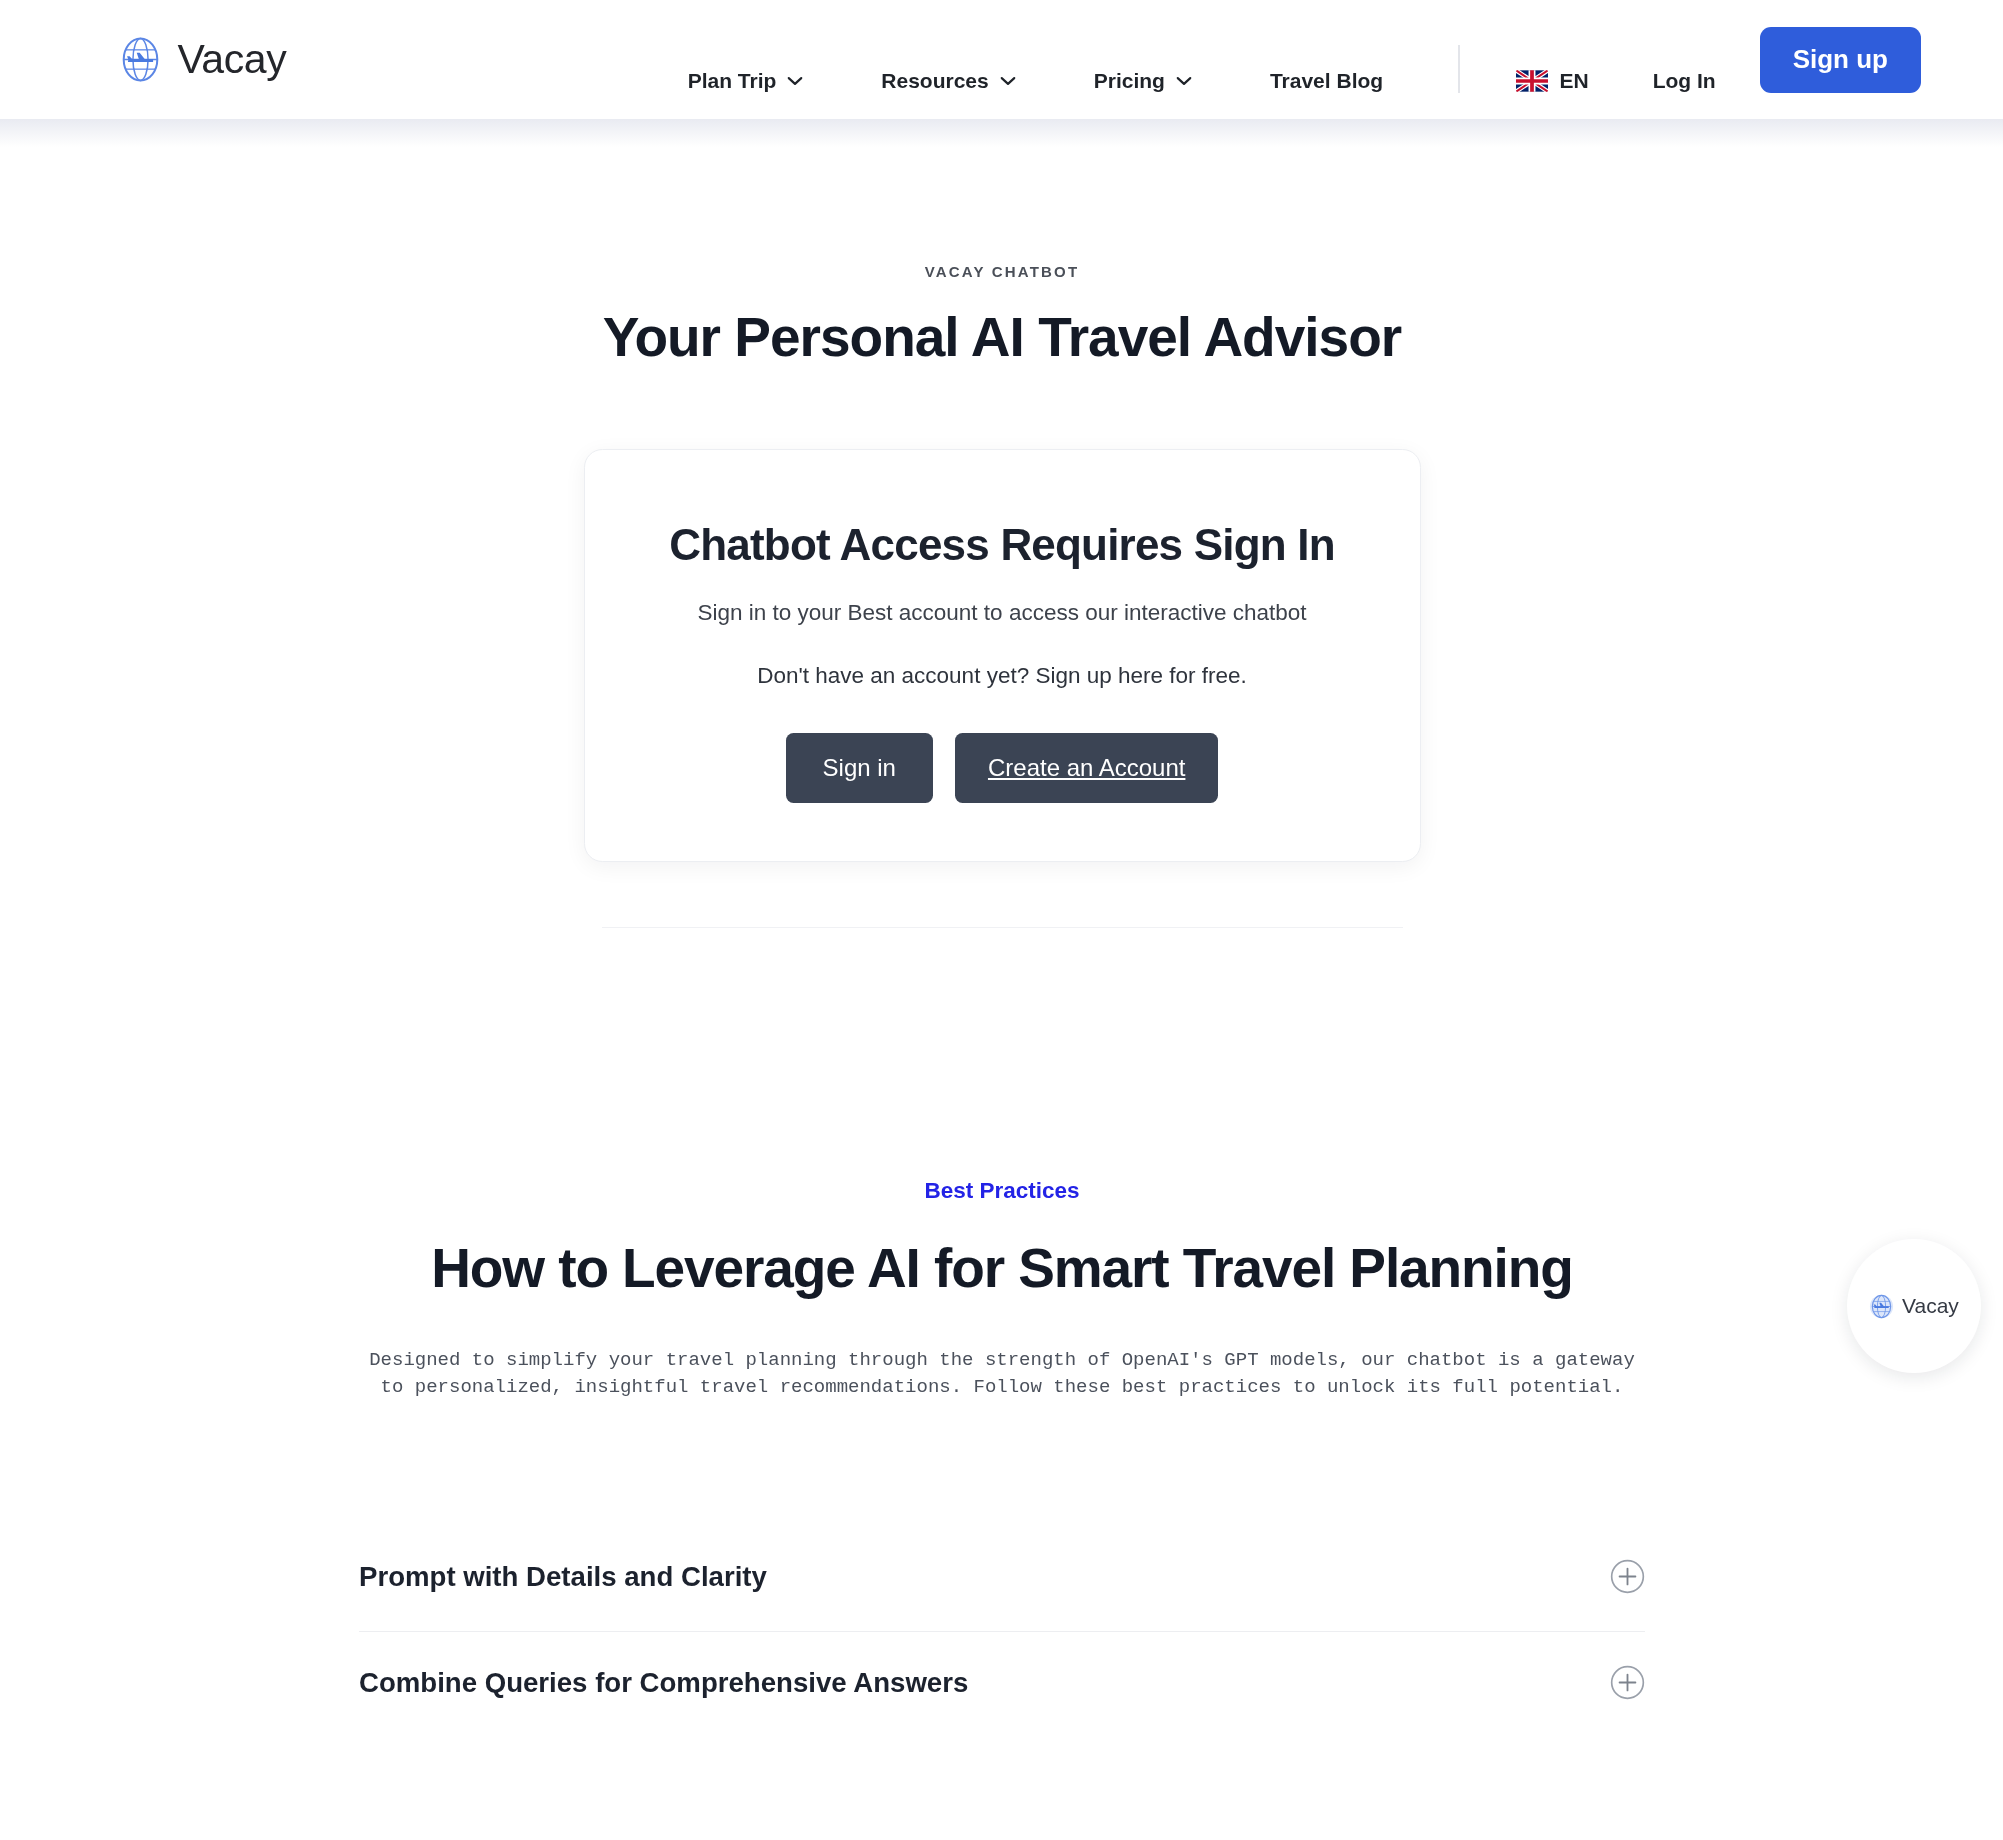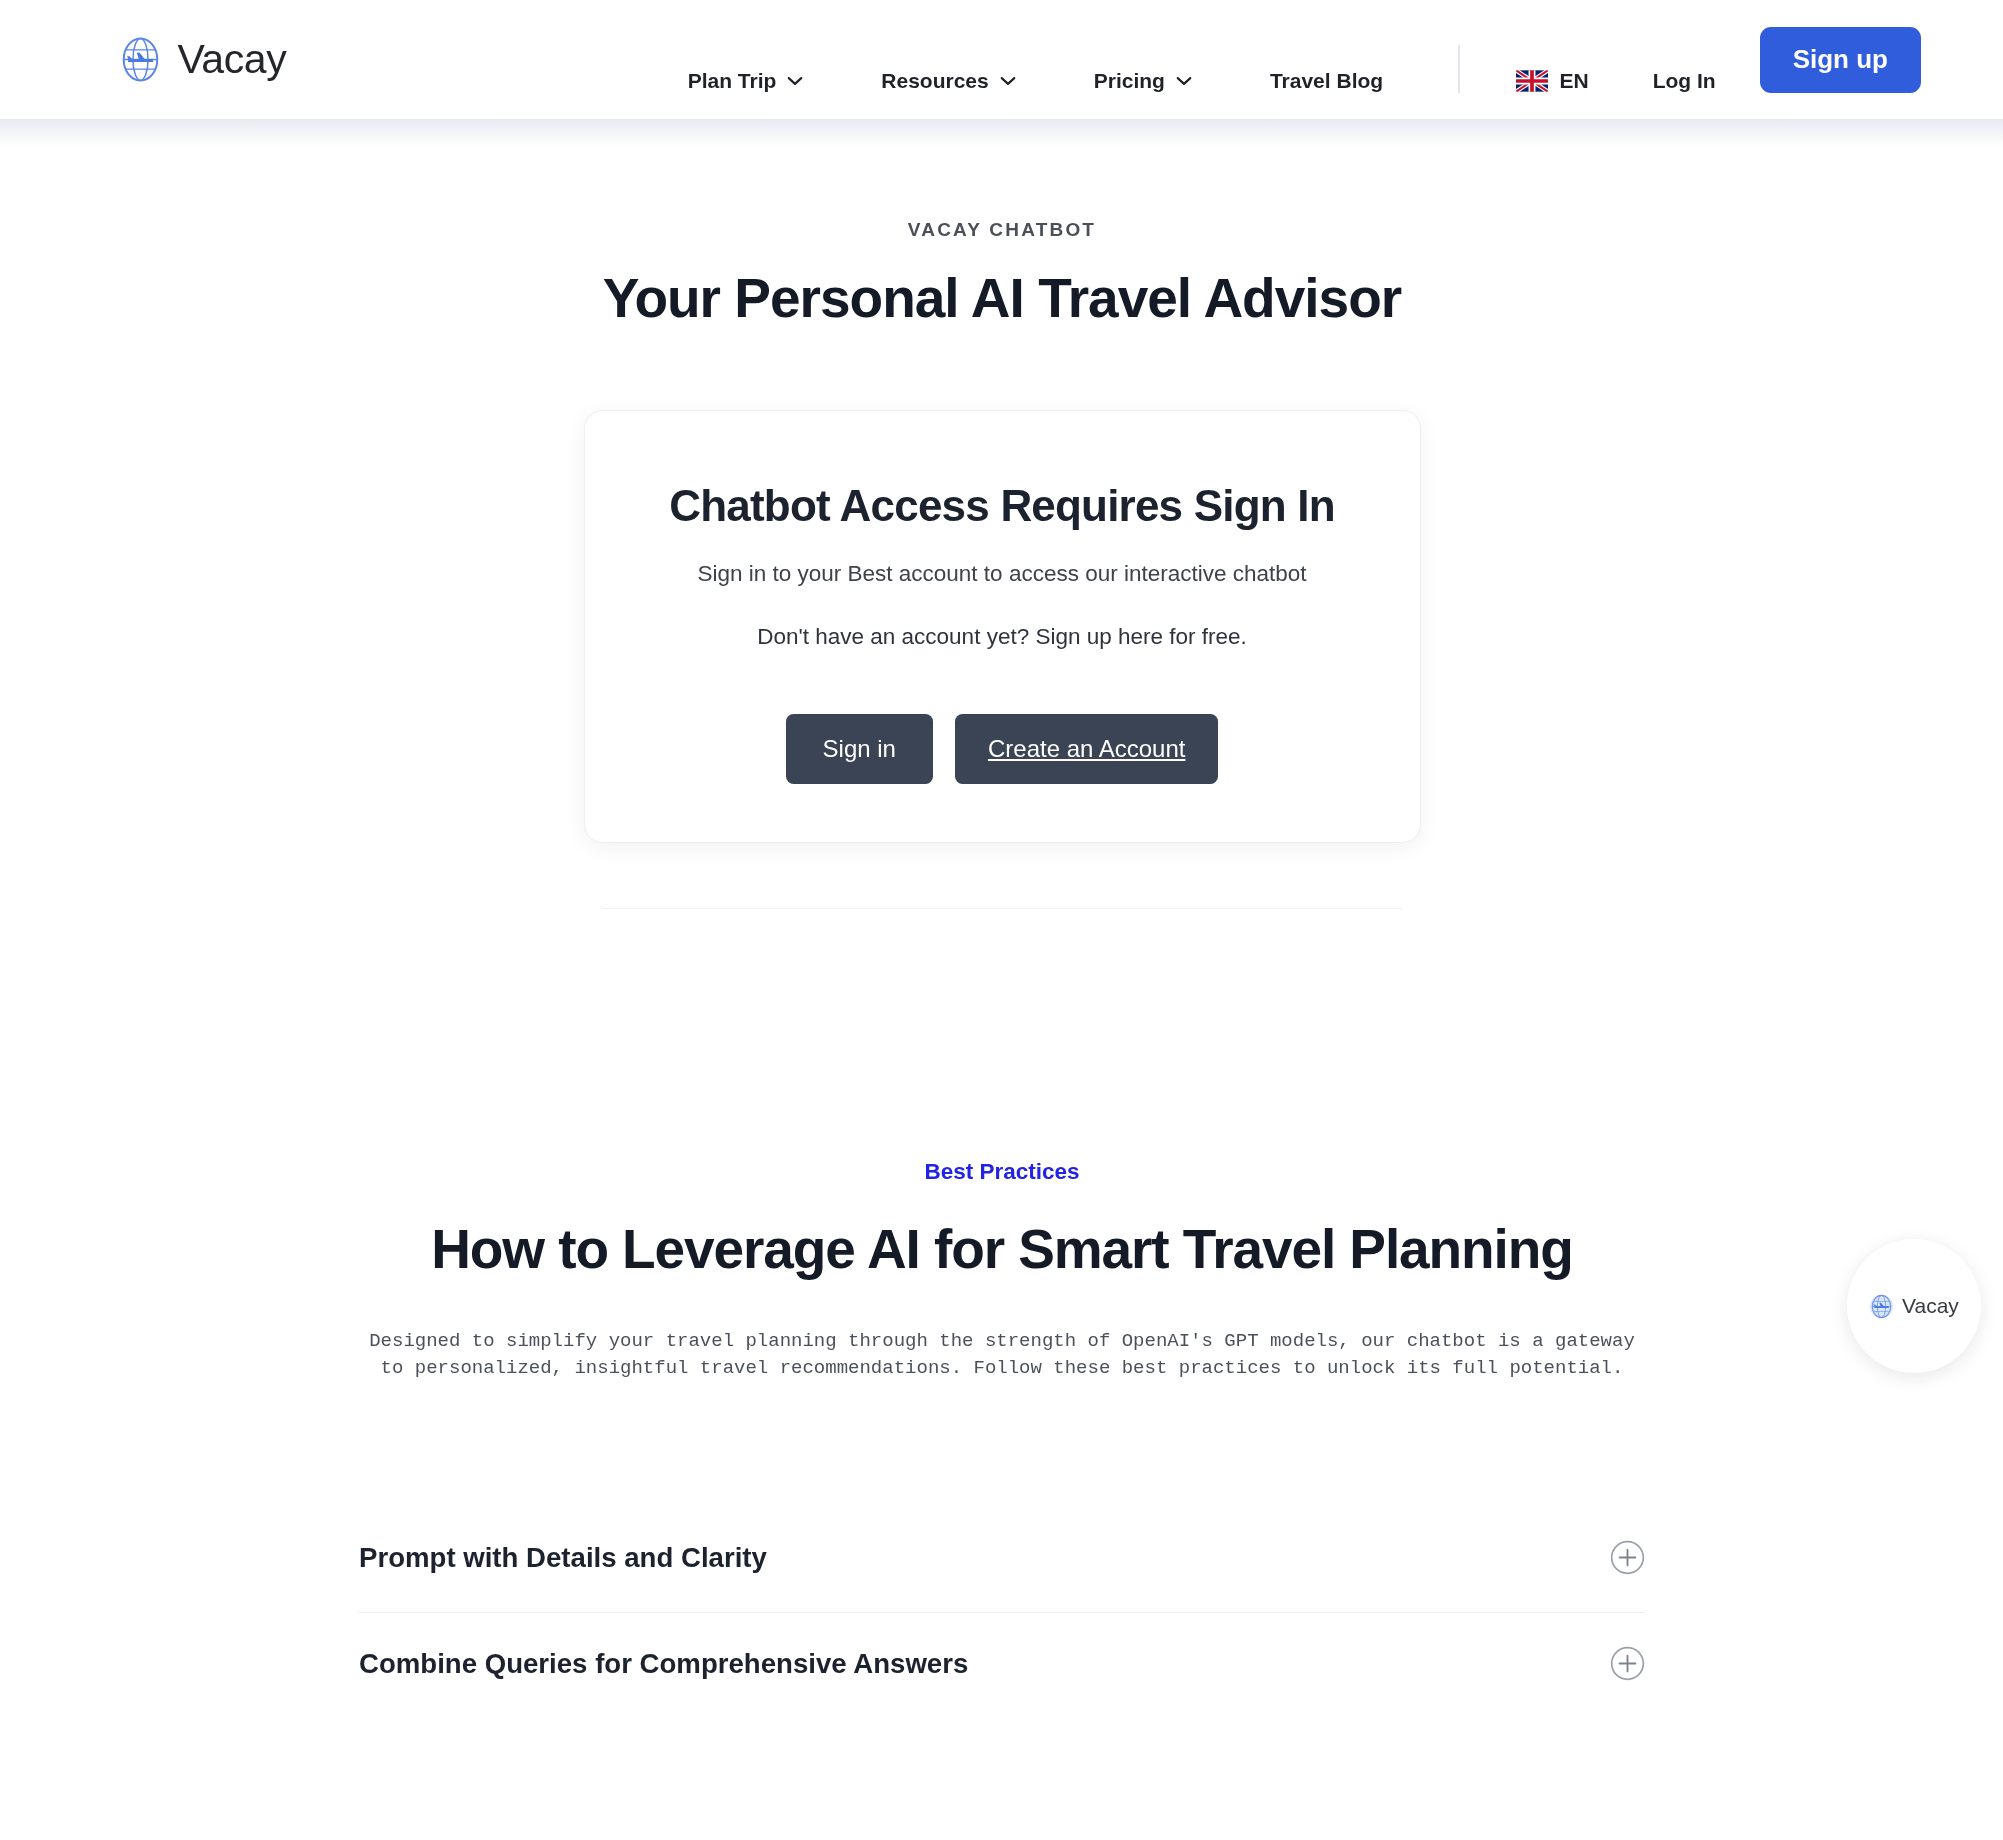--- a/index.html
+++ b/index.html
@@ -114,25 +114,26 @@
     font-family: inherit;
     white-space: nowrap;
   }
 
   
   .hero {
     text-align: center;
     padding-top: 100px;
   }
   .eyebrow {
-    font-size: 19px;
+    font-size: 15px;
     font-weight: 700;
     letter-spacing: 2.2px;
     color: #4a4f58;
     text-transform: uppercase;
+    margin-top: 44px;
   }
   .hero-title {
     margin-top: 27px;
     font-size: 55px;
     font-weight: 700;
     color: #141a26;
     letter-spacing: -1px;
     line-height: 1.12;
   }
   .hero-sub {
@@ -167,21 +168,21 @@
     margin-top: 30px;
     font-size: 22.5px;
     color: #3d424b;
   }
   .card-note {
     margin-top: 37px;
     font-size: 22.5px;
     color: #2e333c;
   }
   .card-actions {
-    margin-top: 64px;
+    margin-top: 44px;
     display: flex;
     justify-content: center;
     gap: 22px;
   }
   .btn-dark {
     background: #3b4454;
     color: #ffffff;
     font-size: 24px;
     font-weight: 400;
     border: none;

